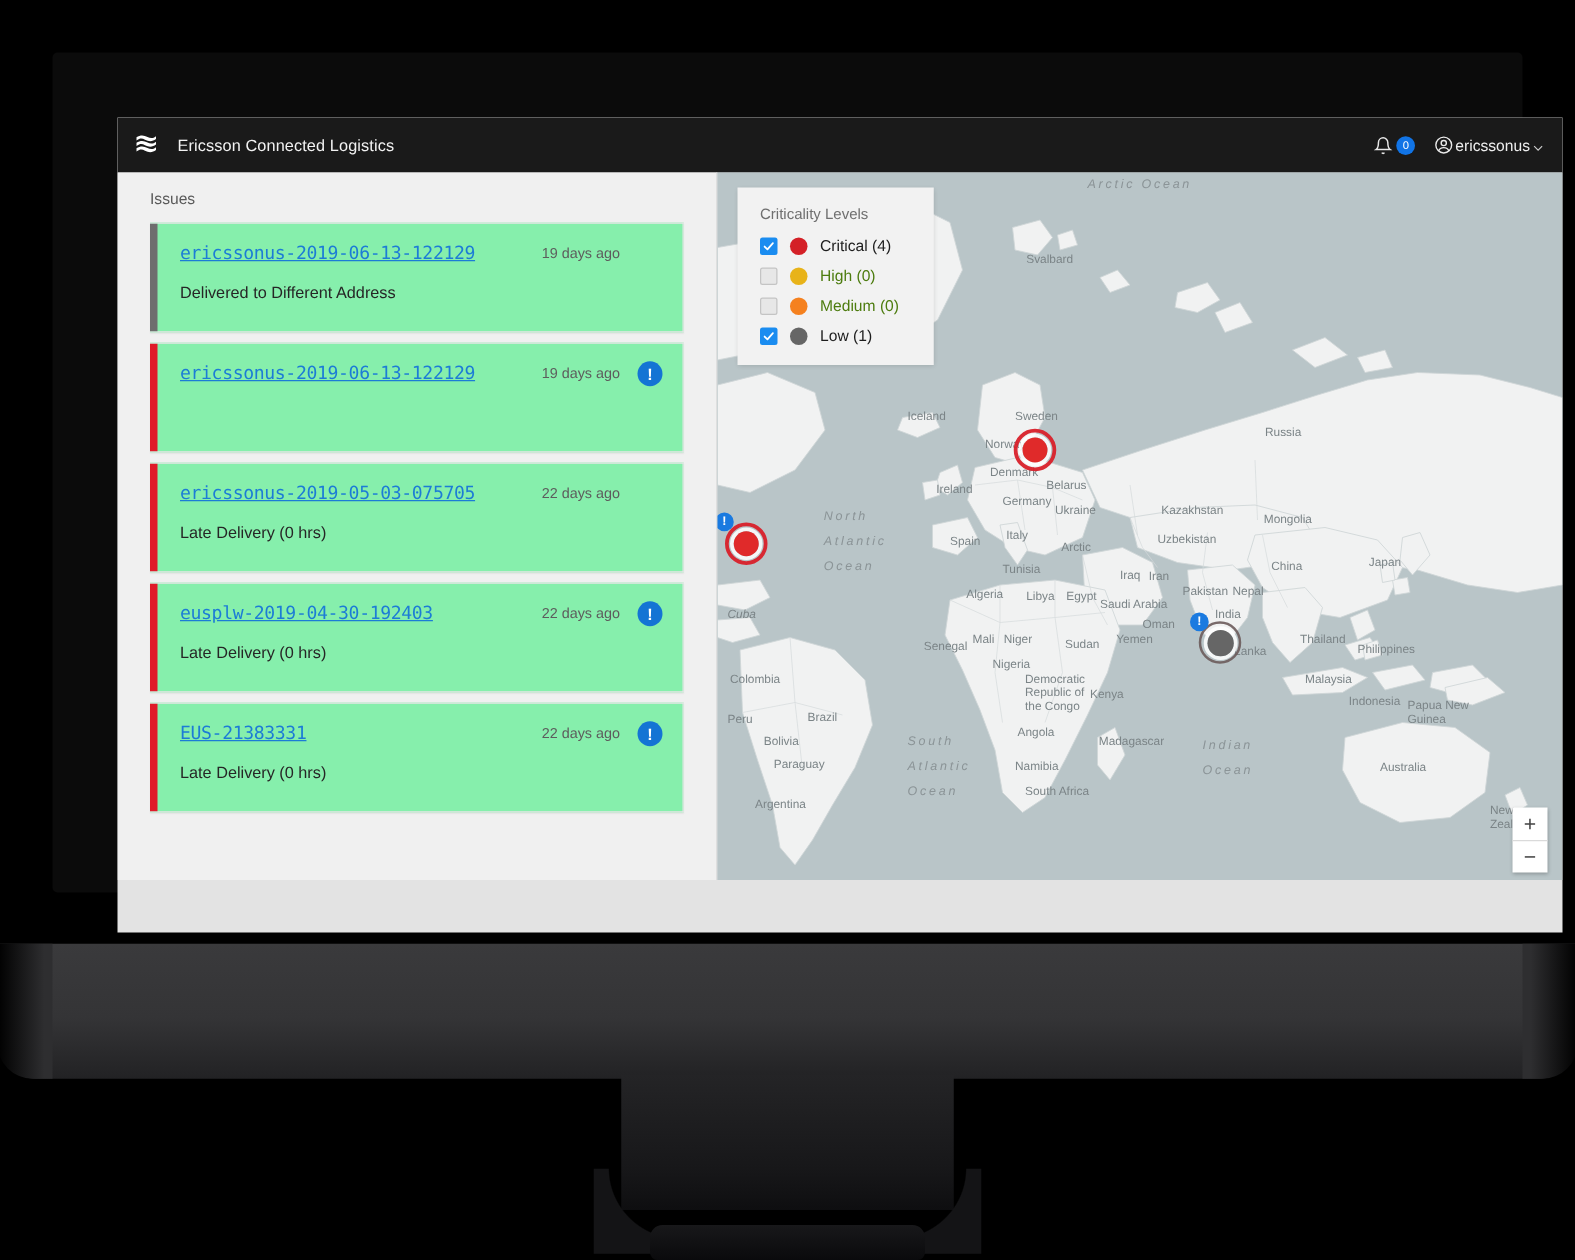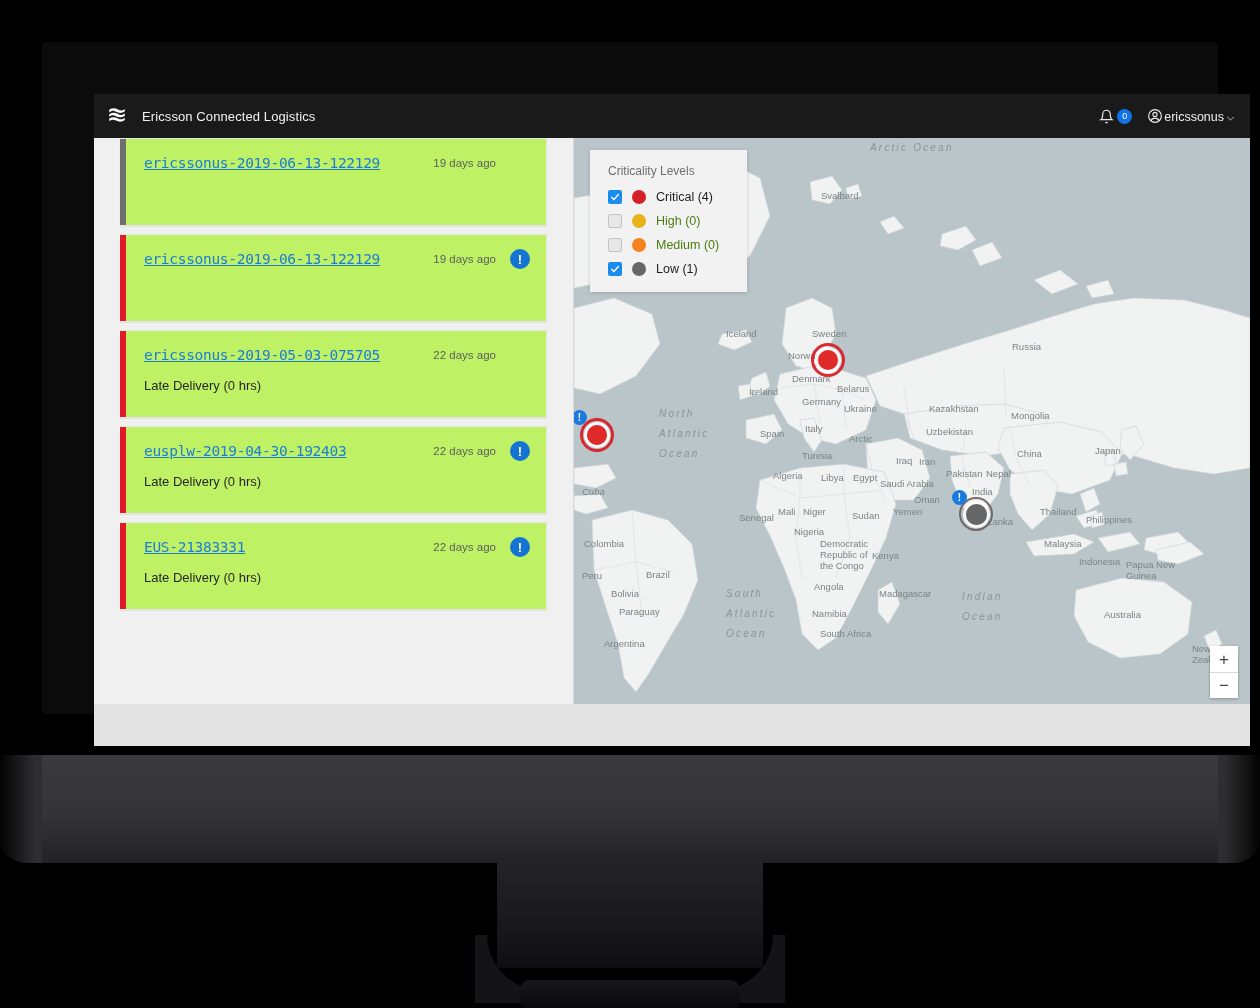--- a/index.html
+++ b/index.html
@@ -114,21 +114,21 @@
   
   .issues-col {
     width: 480px; background: #f0f0f0; border-right: 1px solid #d9d9d9;
     display: flex; flex-direction: column;
   }
   .issues-head {
     padding: 14px 0 12px 26px; font-size: 12.5px; color: #5a5a5a;
   }
   .issues-list { padding: 0 26px 0 26px; }
   .issue-card {
-    display: flex; background: #bef264; border: 1px solid #e6e6e6;
+    display: flex; background: #86efac; border: 1px solid #e6e6e6;
     border-left: none; margin-bottom: 8px; min-height: 88px;
     box-shadow: 0 1px 1px rgba(0,0,0,.05);
     cursor: pointer;
   }
   .issue-stripe { width: 6px; flex: none; }
   .issue-body { flex: 1; padding: 14px 16px 14px 18px; }
   .issue-row1 { display: flex; align-items: center; }
   .issue-id {
     font-family: "DejaVu Sans Mono", monospace;
     font-size: 14.5px; color: #1c7cd6; text-decoration: underline;
@@ -243,29 +243,31 @@
               <path d="M5 8.5 12 15.5 19 8.5"></path>
             </svg>
           </div>
         </div>
       </div>
 
 
       <div class="body-area">
 
         <div class="issues-col">
+          <div class="issues-head">Issues</div>
           <div class="issues-list" id="issues-list">
               <div class="issue-card">
                 <div class="issue-stripe" style="background: rgb(110, 110, 110);"></div>
                 <div class="issue-body">
                   <div class="issue-row1">
                     <a class="issue-id">ericssonus-2019-06-13-122129</a>
                     <span class="issue-age">19 days ago</span>
                     <span class="issue-alert hidden">!</span>
                   </div>
+                  <div class="issue-desc">Delivered to Different Address</div>
                 </div>
               </div>
               <div class="issue-card">
                 <div class="issue-stripe" style="background: rgb(224, 26, 41);"></div>
                 <div class="issue-body">
                   <div class="issue-row1">
                     <a class="issue-id">ericssonus-2019-06-13-122129</a>
                     <span class="issue-age">19 days ago</span>
                     <span class="issue-alert">!</span>
                   </div>
@@ -398,21 +400,21 @@
               <path d="M436 290 L442 320 L456 348"></path>
               <path d="M20 432 L62 424 L100 434"></path>
               <path d="M58 372 L62 424 L68 478"></path>
               <path d="M330 250 L336 290"></path>
               <path d="M430 230 L432 278"></path>
             </g>
           </svg>
 
           <div class="map-labels" id="map-labels">
               <div class="map-label ocean" style="left: 296px; top: 4px;">Arctic Ocean</div>
-              <div class="map-label big" style="left: 247px; top: 52px;">Svalbard</div>
+              <div class="map-label big" style="left: 247px; top: 64px;">Svalbard</div>
               <div class="map-label big" style="left: 438px; top: 203px;">Russia</div>
               <div class="map-label big" style="left: 152px; top: 190px;">Iceland</div>
               <div class="map-label big" style="left: 238px; top: 190px;">Sweden</div>
               <div class="map-label big" style="left: 214px; top: 212px;">Norway</div>
               <div class="map-label big" style="left: 218px; top: 235px;">Denmark</div>
               <div class="map-label big" style="left: 175px; top: 248px;">Ireland</div>
               <div class="map-label big" style="left: 228px; top: 258px;">Germany</div>
               <div class="map-label big" style="left: 263px; top: 245px;">Belarus</div>
               <div class="map-label big" style="left: 270px; top: 265px;">Ukraine</div>
               <div class="map-label big" style="left: 355px; top: 265px;">Kazakhstan</div>

